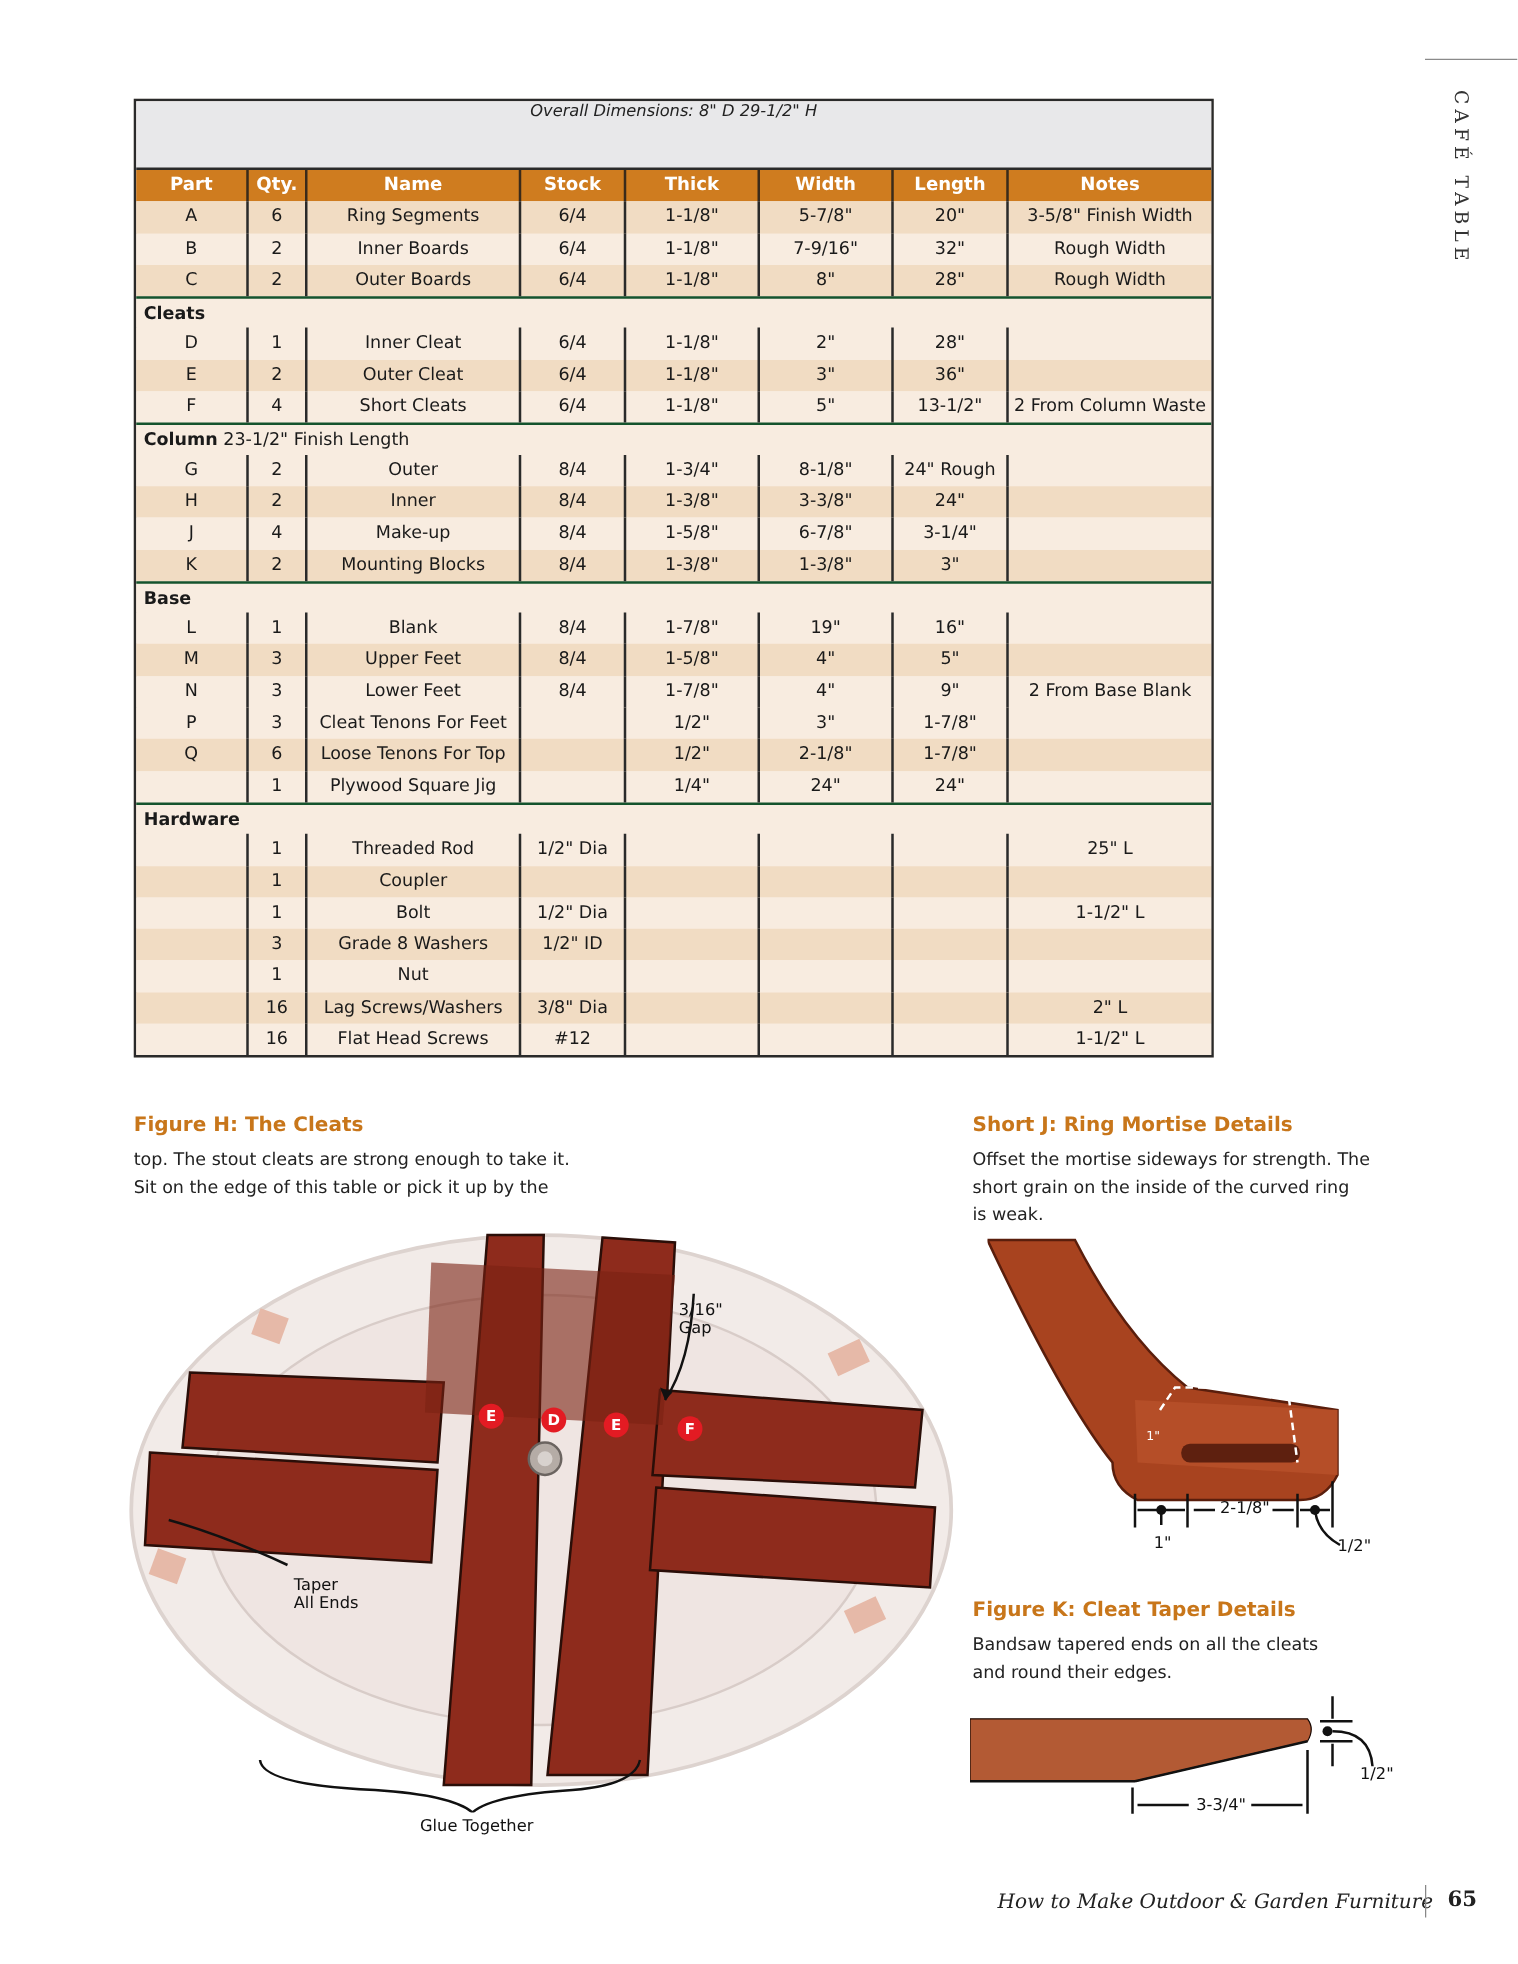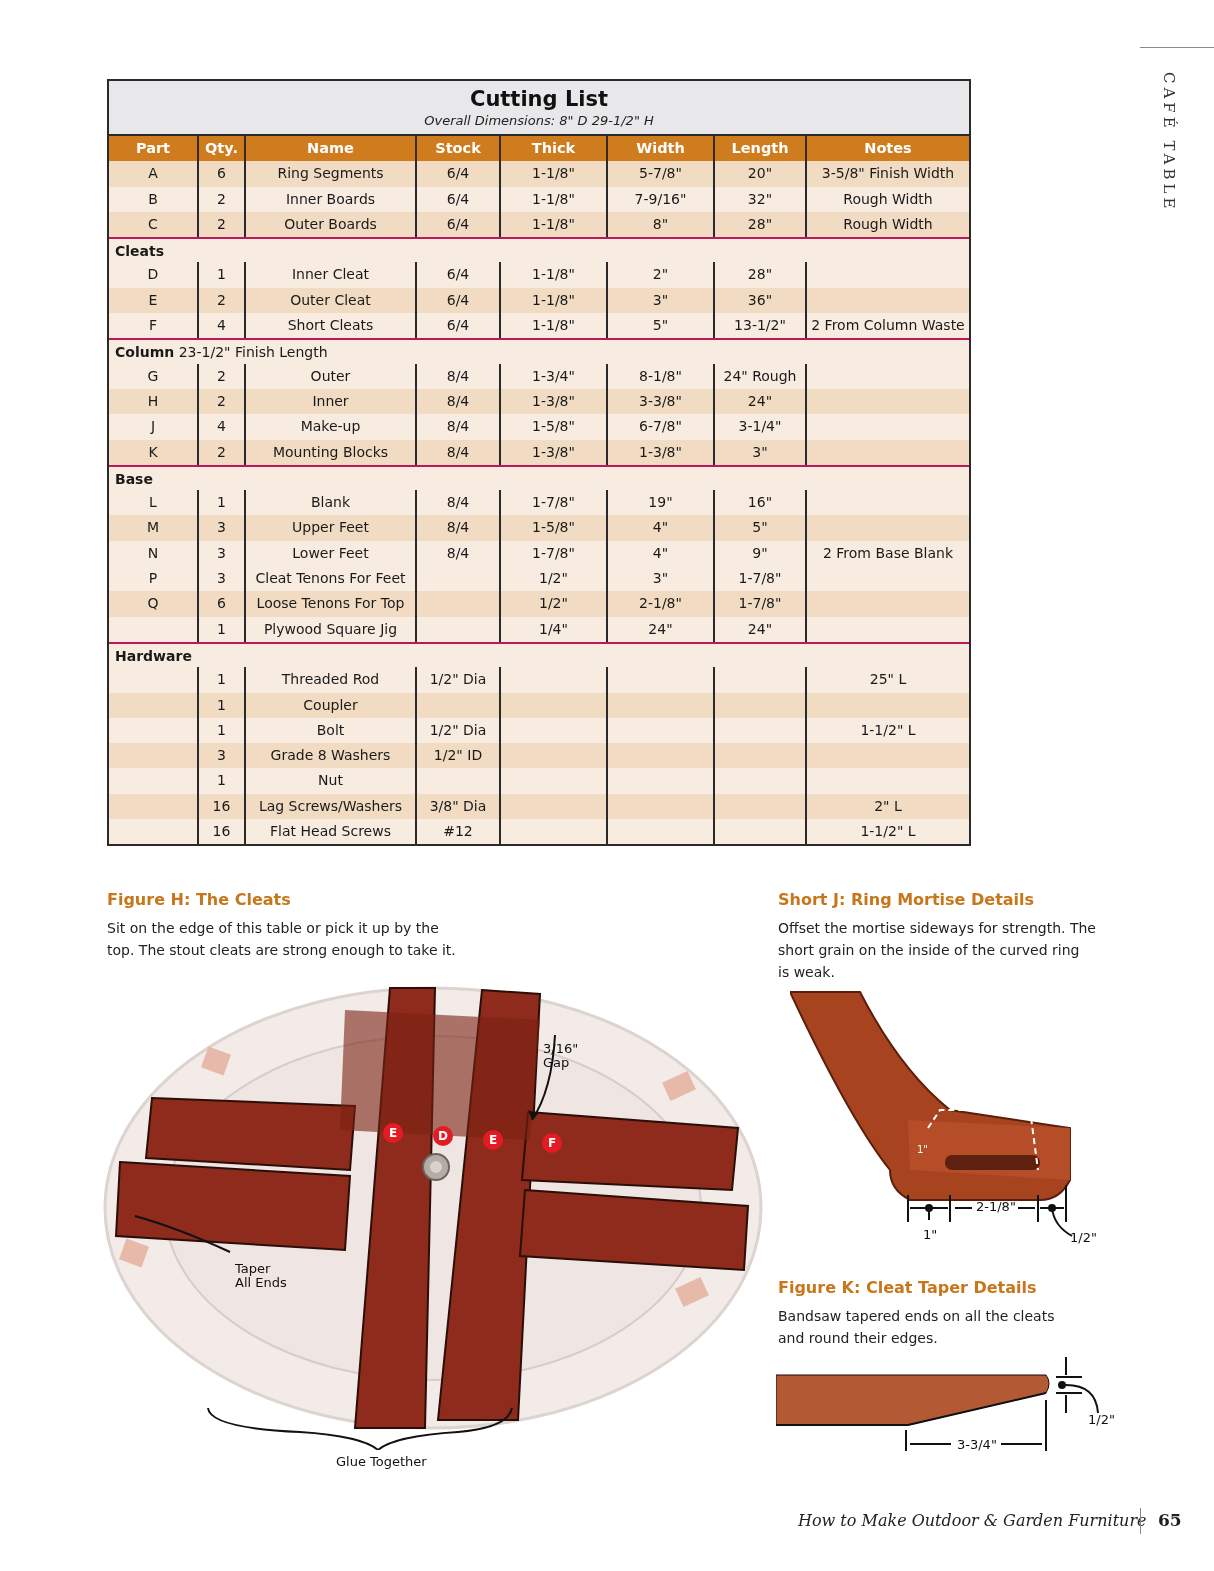--- a/index.html
+++ b/index.html
@@ -20,21 +20,21 @@
   .cut-title { font-family: "DejaVu Sans", sans-serif; font-weight: bold; font-size: 21px; padding-top: 5px; line-height: 26px; color: #111; }
   .cut-sub { font-style: italic; font-size: 13px; line-height: 18px; color: #222; }
 
   .grid-row { display: grid; grid-template-columns: 88px 47px 171px 84px 107px 107px 92px 164px; height: 25.3px; align-items: center; }
   .grid-row > div { text-align: center; font-size: 14px; white-space: nowrap; height: 100%; line-height: 25px; border-left: 2px solid #2a2a2a; }
   .grid-row > div:first-child { border-left: none; }
   .hdr-row { background: #cf7c1f; }
   .hdr-row > div { color: #fff; font-weight: bold; font-size: 14.5px; border-left: 2px solid #3a2a1a; }
   .row-dark { background: #f1dcc3; }
   .row-light { background: #f8ece0; }
-  .section-row { height: 25.3px; line-height: 25px; padding-left: 6px; font-size: 14px; border-top: 2px solid #be185d; }
+  .section-row { height: 25.3px; line-height: 25px; padding-left: 6px; font-size: 14px; border-top: 2px solid #14532d; }
   .section-row b { font-weight: bold; }
 
   
   .fig-title { position: absolute; font-weight: bold; font-size: 16px; color: #c8761a; }
   .fig-text { position: absolute; font-size: 14px; line-height: 22px; color: #222; }
 
   
   .illus { position: absolute; }
   .callout { position: absolute; font-size: 13px; line-height: 14px; color: #111; }
   .badge { position: absolute; width: 20px; height: 20px; border-radius: 50%; background: #e31b23; color: #fff; font-size: 12px; line-height: 20px; text-align: center; font-weight: bold; }
@@ -45,21 +45,20 @@
   .footer-page { position: absolute; left: 1158px; top: 1510px; font-family: "DejaVu Serif", serif; font-weight: bold; font-size: 17px; color: #222; }
 </style>
 </head>
 <body>
 
 <div class="side-rule"></div>
 <div class="side-title">CAFÉ TABLE</div>
 
 <div class="cut-table">
   <div class="cut-title-block">
-    <div class="cut-title">Cutting List</div>
     <div class="cut-sub">Overall Dimensions: 8" D 29-1/2" H</div>
   </div>
   <div class="grid-row hdr-row">
     <div>Part</div>
     <div>Qty.</div>
     <div>Name</div>
     <div>Stock</div>
     <div>Thick</div>
     <div>Width</div>
     <div>Length</div>
@@ -298,22 +297,22 @@
         <div></div>
         <div></div>
         <div></div>
         <div>1-1/2" L</div>
       </div>
     </div>
 </div>
 
 <div class="fig-title" style="left:107px; top:890px;">Figure H: The Cleats</div>
 <div class="fig-text" style="left:107px; top:917px;">
+  <div>top. The stout cleats are strong enough to take it.</div>
   <div>Sit on the edge of this table or pick it up by the</div>
-  <div>top. The stout cleats are strong enough to take it.</div>
 </div>
 
 <svg class="illus" style="left:100px; top:980px;" width="670" height="470">
   <ellipse cx="333" cy="228" rx="328" ry="220" fill="#f2ebe8" stroke="#ddd3cf" stroke-width="3"></ellipse>
   <ellipse cx="333" cy="228" rx="268" ry="172" fill="#efe5e2" stroke="#d8ccc8" stroke-width="2"></ellipse>
   <rect x="104" y="70" width="24" height="22" fill="#e6b9a8" transform="rotate(20 116 81)"></rect>
   <rect x="565" y="96" width="28" height="20" fill="#e6b9a8" transform="rotate(-25 579 106)"></rect>
   <rect x="22" y="262" width="24" height="22" fill="#e6b9a8" transform="rotate(20 34 273)"></rect>
   <rect x="578" y="302" width="28" height="20" fill="#e6b9a8" transform="rotate(-25 592 312)"></rect>
   <g fill="#8e2b1c" stroke="#2a0e08" stroke-width="2">

